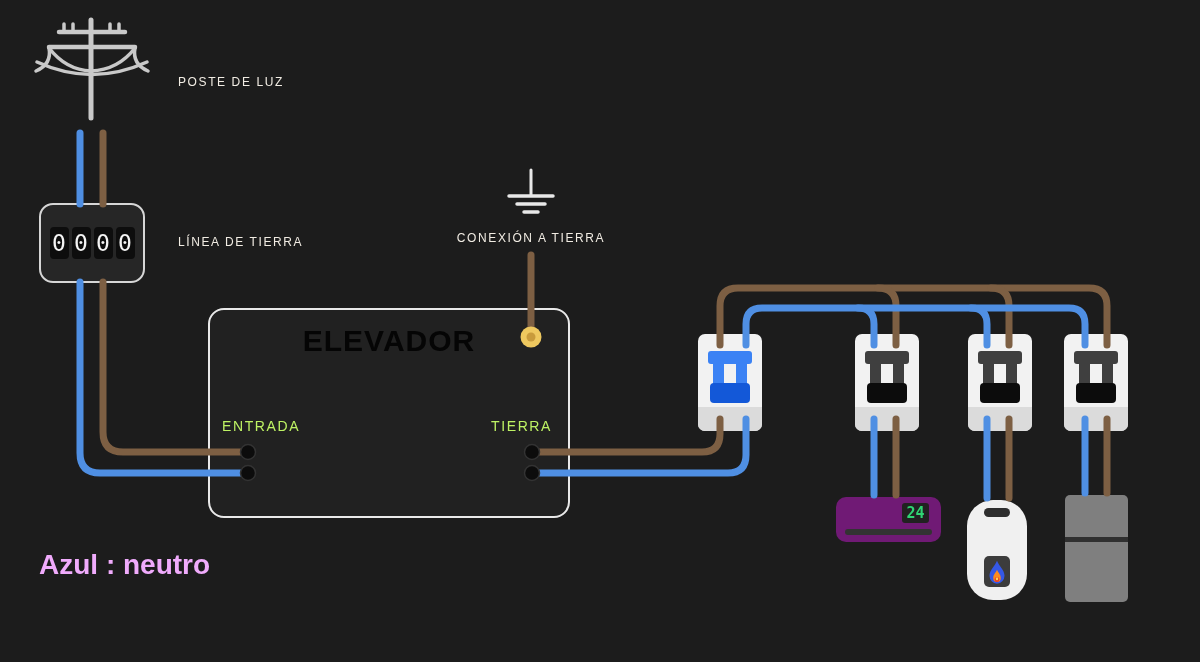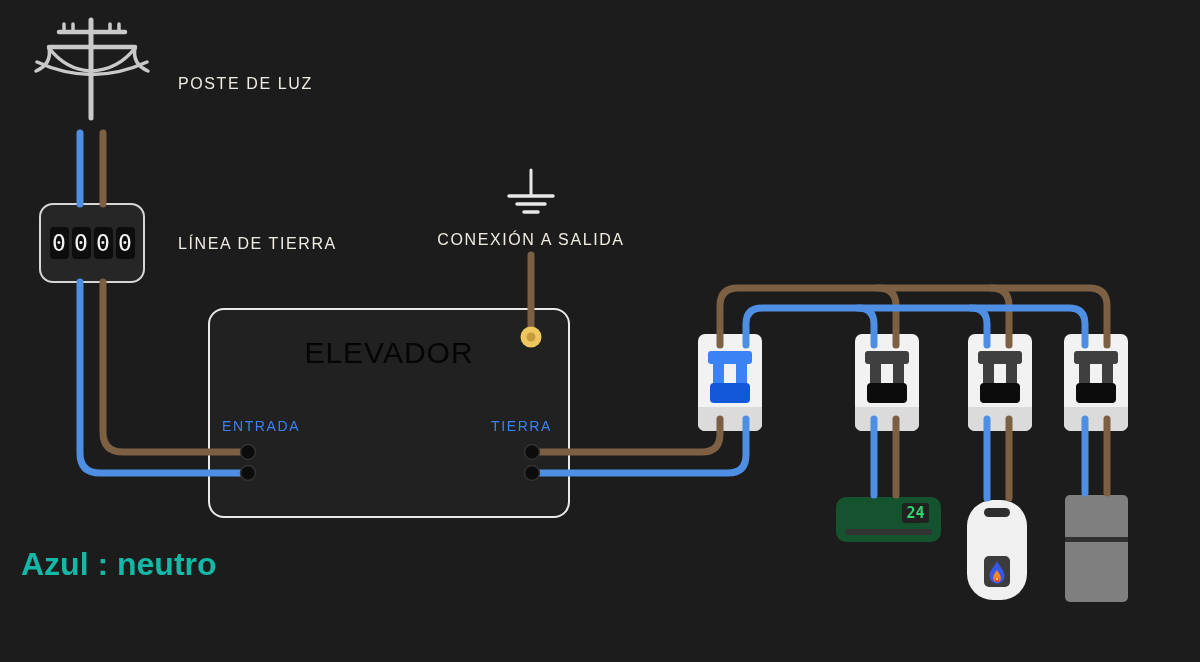--- a/index.html
+++ b/index.html
@@ -8,44 +8,44 @@
     overflow:hidden;font-family:"Liberation Sans",sans-serif;
   }
   
   .wire-layer{position:absolute;left:0;top:0;width:1200px;height:662px;pointer-events:none;z-index:5;}
   .wire-blue{stroke:var(--wire-neutral-blue,#4f8fe3);stroke-width:7;fill:none;stroke-linecap:round;}
   .wire-brown{stroke:var(--wire-positive-brown,#7d5f43);stroke-width:7;fill:none;stroke-linecap:round;}
   .pole-stroke{stroke:#c9c9c9;fill:none;stroke-linecap:round;}
   .gnd-stroke{stroke:#e8e8e8;fill:none;stroke-linecap:round;}
   
   .cap-label{
-    position:absolute;color:#f1ece3;font-size:16px;letter-spacing:1.6px;
+    position:absolute;color:#f1ece3;font-size:12px;letter-spacing:1.6px;
     white-space:nowrap;z-index:6;
   }
   
   .meter{
     position:absolute;left:39px;top:203px;width:106px;height:80px;
     background:#262626;border:2px solid #d6d6d6;border-radius:14px;
     box-sizing:border-box;display:flex;align-items:center;justify-content:center;gap:3px;z-index:4;
   }
   .meter .digit{
     width:19px;height:32px;background:#0d0d0d;border-radius:4px;color:#f5f5f5;
     font-family:"DejaVu Sans Mono",monospace;font-size:23px;line-height:32px;text-align:center;
   }
   
   .elevator{
     position:absolute;left:208px;top:308px;width:362px;height:210px;
     background:#212121;border:2px solid #e9e9e9;border-radius:16px;box-sizing:border-box;z-index:2;
   }
   .elevator .title{
-    position:absolute;left:0;right:0;top:26px;text-align:center;color:#050505;
-    font-size:30px;font-weight:normal;letter-spacing:1px;
+    position:absolute;left:0;right:0;top:14px;text-align:center;color:#050505;
+    font-size:30px;font-weight:bold;letter-spacing:1px;
   }
   .elevator .io-label{
-    position:absolute;color:#3b82f6;font-size:14px;letter-spacing:1.6px;top:108px;
+    position:absolute;color:#bef264;font-size:14px;letter-spacing:1.6px;top:108px;
   }
   .elevator .io-left{left:12px;}
   .elevator .io-right{right:16px;}
   
   .breaker{
     position:absolute;top:334px;width:64px;height:97px;background:#f2f2f2;
     border-radius:7px;z-index:2;
   }
   .breaker .strip{position:absolute;left:0;right:0;bottom:0;height:24px;background:#dbdbdb;border-radius:0 0 7px 7px;}
   .breaker .switch{position:absolute;left:10px;top:17px;width:44px;height:56px;}
@@ -53,21 +53,21 @@
   .breaker .leg-l{position:absolute;left:5px;top:9px;width:11px;height:29px;}
   .breaker .leg-r{position:absolute;left:28px;top:9px;width:11px;height:29px;}
   .breaker .base{position:absolute;left:2px;top:32px;width:40px;height:20px;border-radius:4px;}
   .breaker.blue .bar,.breaker.blue .leg-l,.breaker.blue .leg-r{background:var(--main-breaker-blue,#3b82f4);}
   .breaker.blue .base{background:var(--main-breaker-blue-dark,#1358d8);}
   .breaker.black .bar,.breaker.black .leg-l,.breaker.black .leg-r{background:var(--branch-breaker-gray,#3f3f3f);}
   .breaker.black .base{background:var(--branch-breaker-black,#0c0c0c);}
   
   .ac{
     position:absolute;left:836px;top:497px;width:105px;height:45px;
-    background:#14532d;border-radius:10px;z-index:2;
+    background:#701a75;border-radius:10px;z-index:2;
   }
   .ac .display{
     position:absolute;right:12px;top:6px;width:27px;height:20px;background:#212121;border-radius:3px;
     color:var(--ac-display-green,#2fd573);font-family:"DejaVu Sans Mono",monospace;
     font-size:15px;font-weight:bold;line-height:20px;text-align:center;
   }
   .ac .vent{position:absolute;left:9px;right:9px;bottom:7px;height:6px;background:#333;border-radius:3px;}
   .heater{
     position:absolute;left:967px;top:500px;width:60px;height:100px;
     background:#f0f0f0;border-radius:26px;z-index:2;
@@ -76,21 +76,21 @@
   .heater .panel{
     position:absolute;left:17px;top:56px;width:26px;height:31px;background:#3c3c3c;border-radius:5px;
     display:flex;align-items:center;justify-content:center;
   }
   .fridge{
     position:absolute;left:1065px;top:495px;width:63px;height:107px;
     background:#7f7f7f;border-radius:5px;z-index:2;
   }
   .fridge .divider{position:absolute;left:0;right:0;top:42px;height:5px;background:#303030;}
   
-  .legend{position:absolute;left:21px;top:544px;color:#14b8a6;font-size:32px;font-weight:bold;line-height:41px;z-index:6;}
+  .legend{position:absolute;left:39px;top:544px;color:#f0abfc;font-size:28px;font-weight:bold;line-height:41px;z-index:6;}
 </style>
 </head>
 <body>
 
 <div class="canvas">
 
   <div class="meter">
     <div class="digit">0</div>
     <div class="digit">0</div>
     <div class="digit">0</div>
@@ -212,19 +212,19 @@
       <circle cx="248" cy="473" r="7.5" fill="#0c0c0c" stroke="#333" stroke-width="1.5"></circle>
       <circle cx="532" cy="452" r="7.5" fill="#0c0c0c" stroke="#333" stroke-width="1.5"></circle>
       <circle cx="532" cy="473" r="7.5" fill="#0c0c0c" stroke="#333" stroke-width="1.5"></circle>
       <circle cx="531" cy="337" r="10.5" fill="var(--ground-terminal-gold,#eec85f)"></circle>
       <circle cx="531" cy="337" r="4.5" fill="#c89b3c"></circle>
     </g>
   </svg>
 
   <div class="cap-label" style="left:178px;top:75px">POSTE DE LUZ</div>
   <div class="cap-label" style="left:178px;top:235px">LÍNEA DE TIERRA</div>
-  <div class="cap-label" style="left:531px;top:231px;transform:translateX(-50%)">CONEXIÓN A SALIDA</div>
+  <div class="cap-label" style="left:531px;top:231px;transform:translateX(-50%)">CONEXIÓN A TIERRA</div>
 
   <div class="legend">
     <div>Azul : neutro</div>
   </div>
 
 </div>
 
 </body></html>

